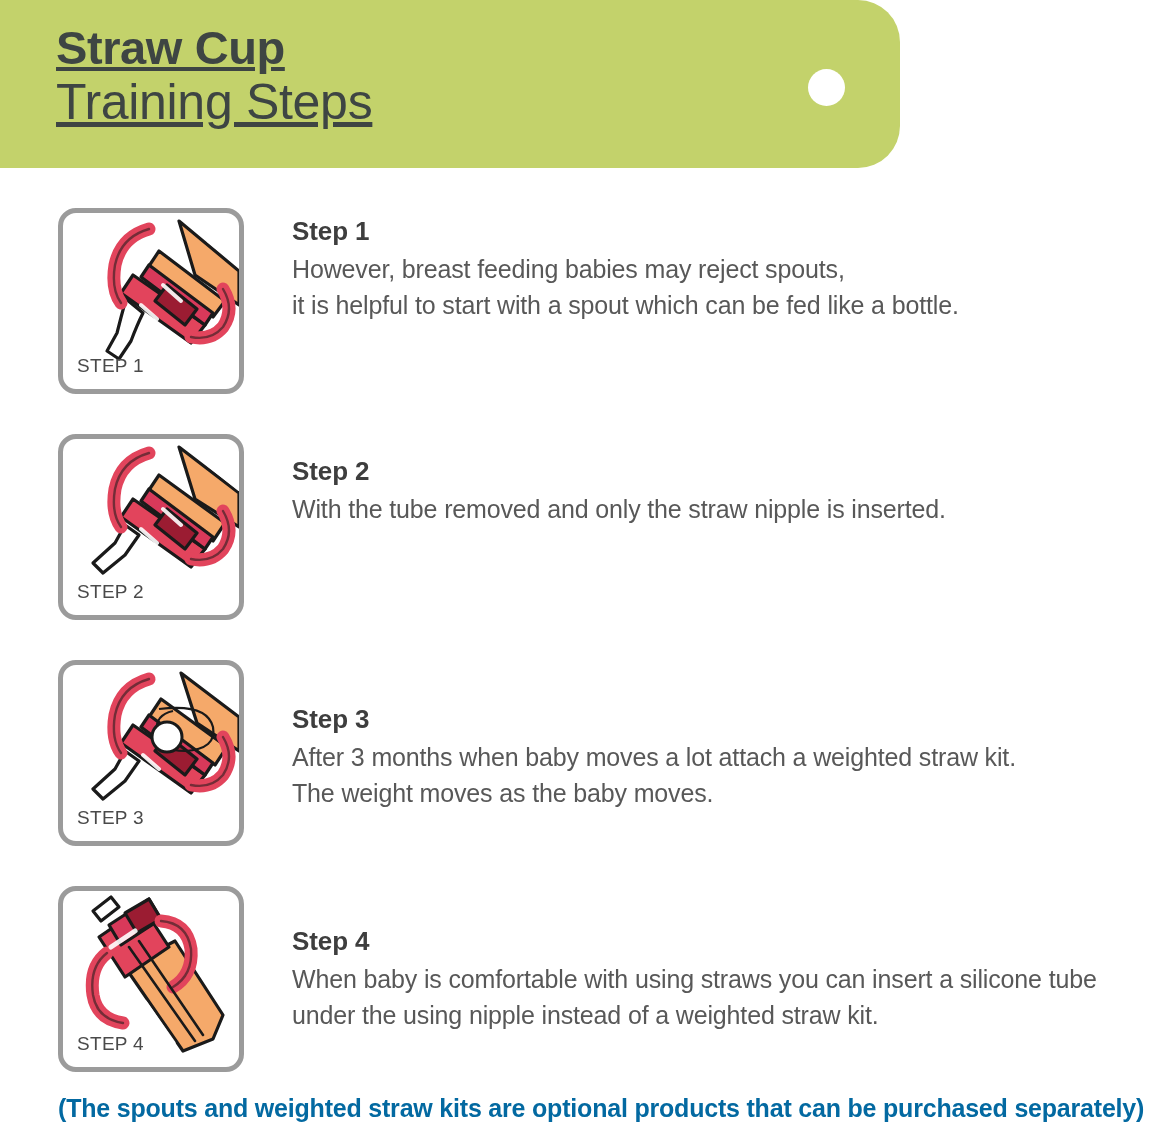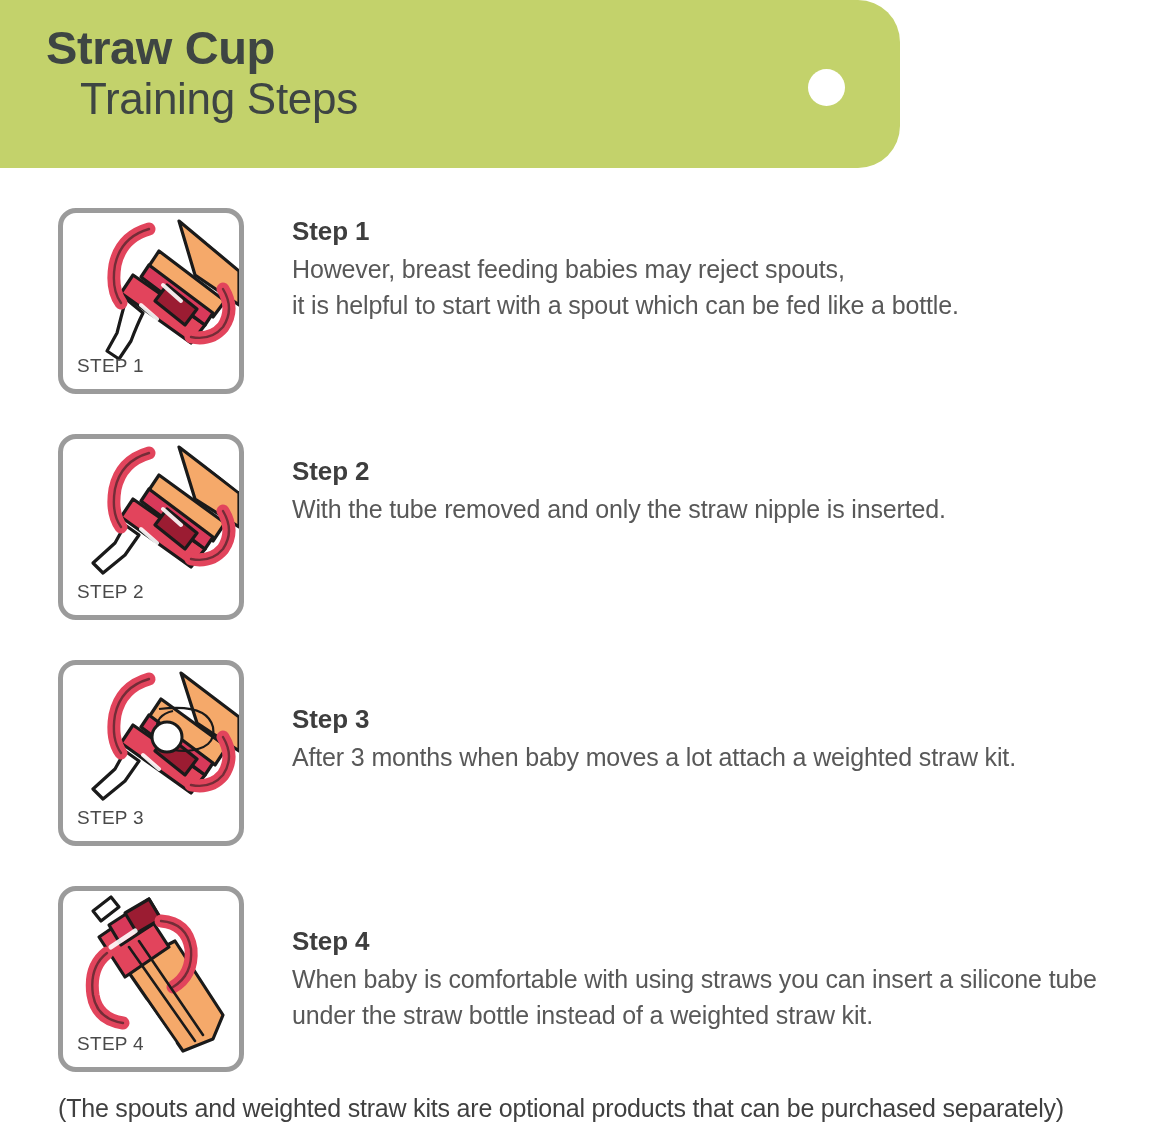--- a/index.html
+++ b/index.html
@@ -21,38 +21,38 @@
     left: 0;
     top: 0;
     width: 900px;
     height: 168px;
     background: #c3d26b;
     border-top-right-radius: 42px;
     border-bottom-right-radius: 42px;
   }
   #header-title-block {
     position: absolute;
-    left: 46px;
+    left: 56px;
     top: 24px;
     color: #3e4543;
     line-height: 1.0;
+    text-decoration: underline;
   }
   #title-main {
     display: block;
     font-size: 47px;
     font-weight: bold;
     letter-spacing: -0.4px;
     margin-bottom: 6px;
   }
   #title-sub {
     display: block;
-    font-size: 44px;
+    font-size: 50px;
     font-weight: 400;
     letter-spacing: -0.3px;
-    margin-left: 34px;
   }
   #header-hole {
     position: absolute;
     left: 808px;
     top: 69px;
     width: 37px;
     height: 37px;
     border-radius: 50%;
     background: #ffffff;
   }
@@ -110,23 +110,24 @@
     letter-spacing: -0.15px;
     white-space: nowrap;
   }
 
   
   #footer-note {
     position: absolute;
     left: 58px;
     top: 1094px;
     font-size: 25px;
-    color: #404040;
+    color: #0369a1;
     letter-spacing: -0.2px;
     white-space: nowrap;
+    font-weight: bold;
   }
 </style>
 </head>
 <body>
 
 <div id="header-tag">
   <div id="header-title-block">
     <span id="title-main">Straw Cup</span>
     <span id="title-sub">Training Steps</span>
   </div>
@@ -214,20 +215,21 @@
       <g stroke="#ffffff" stroke-width="4" stroke-linecap="round" opacity="0.9">
         <line x1="80" y1="90" x2="96" y2="104"></line>
         <line x1="148" y1="24" x2="176" y2="46"></line>
       </g>
     </svg>
     <span class="icon-caption">STEP 3</span>
   </div>
   <div class="step-text" style="top:44px;">
     <div class="step-heading">Step 3</div>
     <div class="step-line">After 3 months when baby moves a lot attach a weighted straw kit.</div>
+    <div class="step-line">The weight moves as the baby moves.</div>
   </div>
 </div>
 
 <div class="step-row" id="step-row-4" style="top:886px;">
   <div class="icon-box" style="top:0;">
     <svg class="icon-art" viewBox="0 0 176 176">
       <g stroke="#1a1a1a" stroke-width="3.2" stroke-linejoin="round" stroke-linecap="round">
         <path d="M62 76 L112 50 L160 124 L150 148 L120 160 Z" fill="#f5a96a"></path>
         <path d="M36 46 L80 16 L106 56 L62 86 Z" fill="#e2445c"></path>
         <path d="M46 34 L86 8 L98 28 L58 54 Z" fill="#d8395a"></path>
@@ -243,17 +245,17 @@
       <g stroke="#ffffff" stroke-width="5" stroke-linecap="round" opacity="0.9">
         <line x1="48" y1="56" x2="72" y2="40"></line>
         <line x1="82" y1="112" x2="110" y2="152"></line>
       </g>
     </svg>
     <span class="icon-caption">STEP 4</span>
   </div>
   <div class="step-text" style="top:40px;">
     <div class="step-heading">Step 4</div>
     <div class="step-line">When baby is comfortable with using straws you can insert a silicone tube</div>
-    <div class="step-line">under the straw bottle instead of a weighted straw kit.</div>
+    <div class="step-line">under the using nipple instead of a weighted straw kit.</div>
   </div>
 </div>
 
 <div id="footer-note">(The spouts and weighted straw kits are optional products that can be purchased separately)</div>
 
 </body></html>

